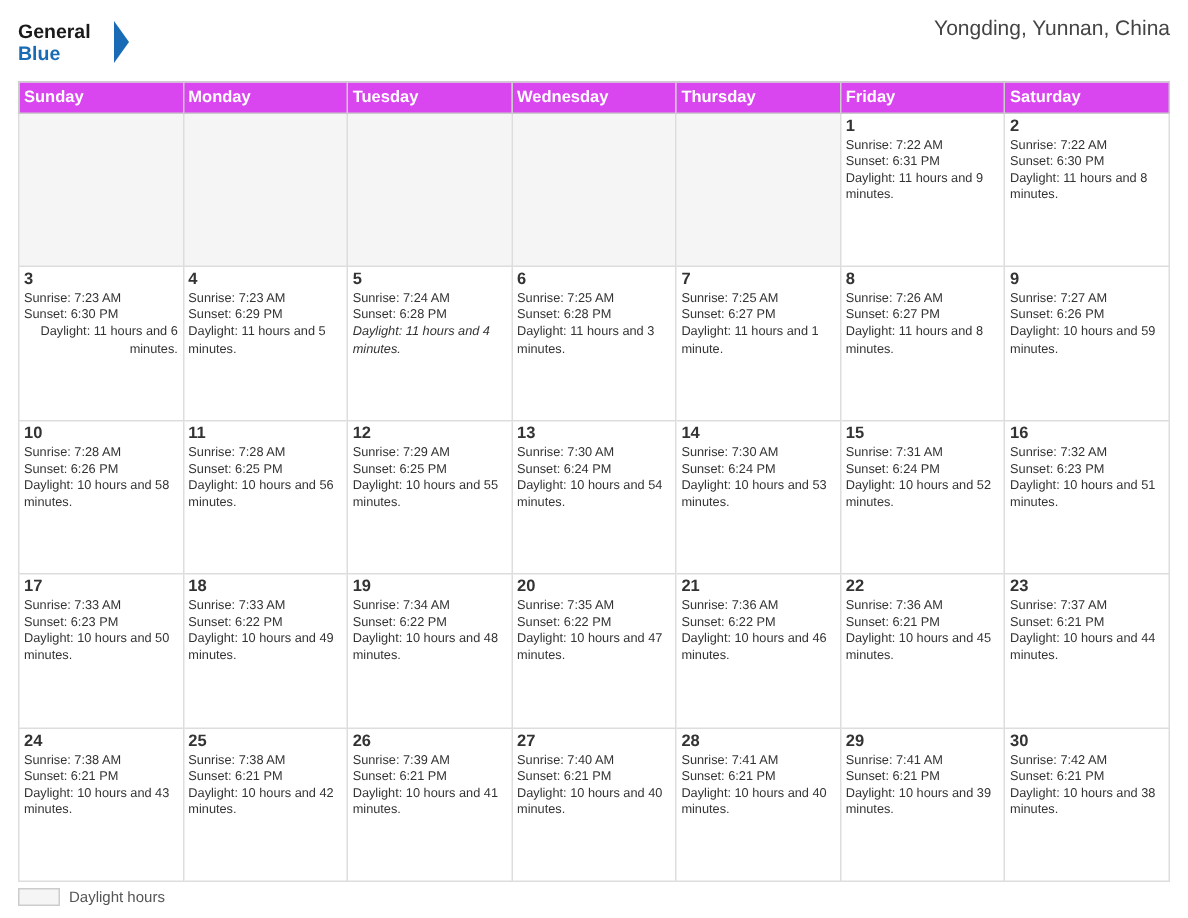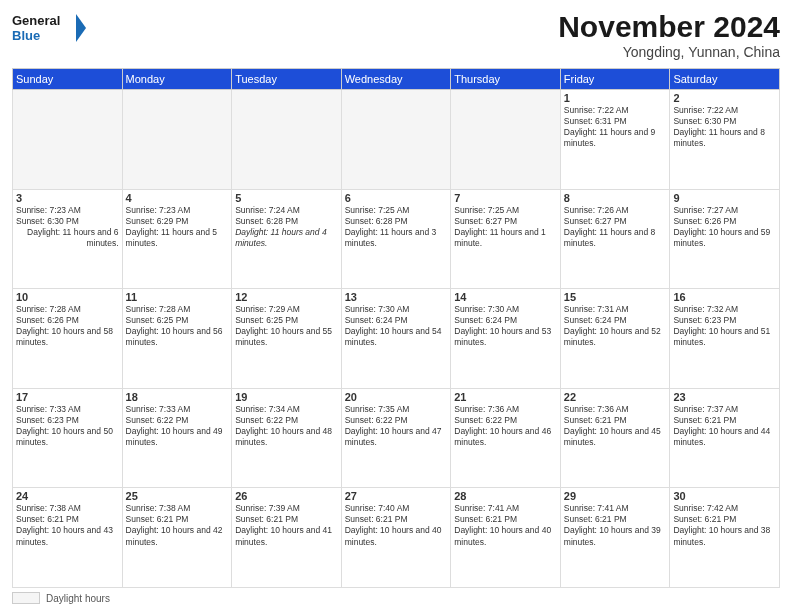--- a/index.html
+++ b/index.html
@@ -40,24 +40,24 @@
       font-size: 14px;
       color: #444;
     }
     .calendar {
       flex: 1;
       border-collapse: collapse;
       width: 100%;
       table-layout: fixed;
     }
     .calendar thead tr th {
-      background: #1d4ed8;
+      background: #d946ef;
       color: #fff;
       font-size: 11px;
-      font-weight: normal;
+      font-weight: bold;
       padding: 4px 3px;
       text-align: left;
       border: 1px solid #ccc;
     }
     .calendar tbody tr td {
       border: 1px solid #ddd;
       vertical-align: top;
       padding: 2px 3px;
       font-size: 8.5px;
       color: #333;
@@ -94,21 +94,20 @@
 <div class="page">
   <div class="header">
     <div class="logo">
     <svg width="80" height="36" viewBox="0 0 80 36">
       <text x="0" y="15" font-size="13" font-weight="bold" font-family="Arial,sans-serif" fill="#1a1a1a">General</text>
       <text x="0" y="30" font-size="13" font-weight="bold" font-family="Arial,sans-serif" fill="#1a6bb5">Blue</text>
       <polygon points="64,4 74,18 64,32" fill="#1a6bb5"></polygon>
     </svg>
   </div>
     <div class="title-section">
-      <div class="month-title">November 2024</div>
       <div class="subtitle">Yongding, Yunnan, China</div>
     </div>
   </div>
 
   <table class="calendar">
     <thead>
       <tr>
       <th>Sunday</th>
           <th>Monday</th>
           <th>Tuesday</th>

